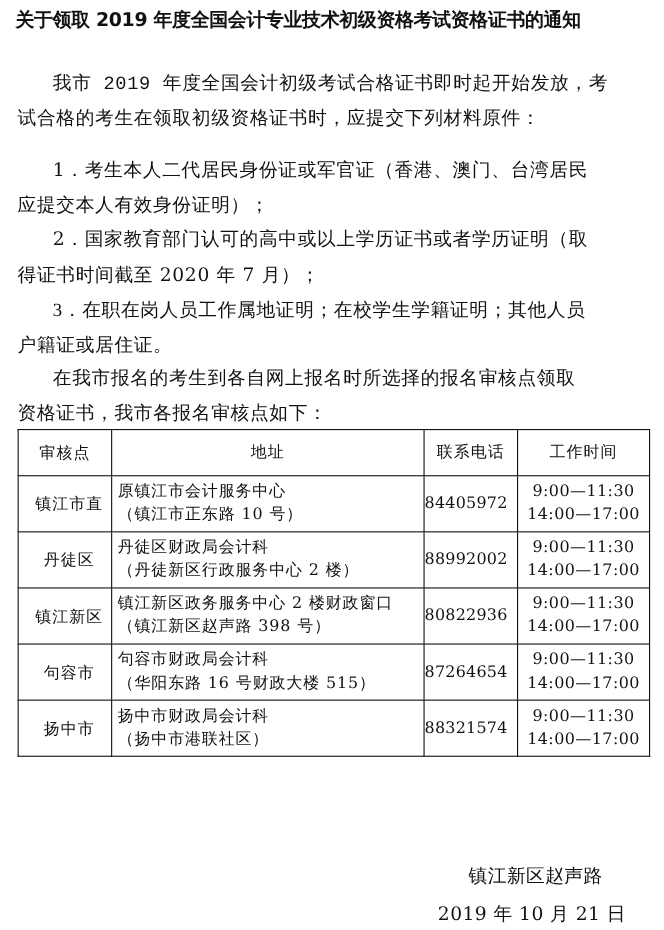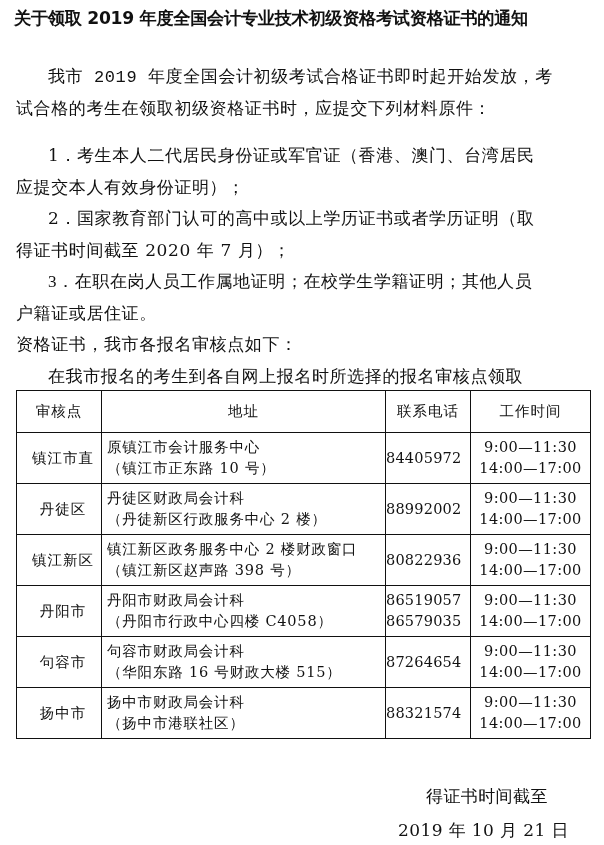--- a/index.html
+++ b/index.html
@@ -90,22 +90,22 @@
     <span class="line indent">2．国家教育部门认可的高中或以上学历证书或者学历证明（取</span>
     <span class="line">得证书时间截至 2020 年 7 月）；</span>
   </div>
 
   <div class="para" style="top:266px;font-family:Liberation Serif, serif;">
     <span class="line indent">3．在职在岗人员工作属地证明；在校学生学籍证明；其他人员</span>
     <span class="line">户籍证或居住证。</span>
   </div>
 
   <div class="para" style="top:329px;">
+    <span class="line indent">在我市报名的考生到各自网上报名时所选择的报名审核点领取</span>
     <span class="line">资格证书，我市各报名审核点如下：</span>
-    <span class="line indent">在我市报名的考生到各自网上报名时所选择的报名审核点领取</span>
   </div>
 
   <table class="points">
     <thead>
       <tr>
         <th class="c-site">审核点</th>
         <th class="c-addr">地址</th>
         <th class="c-tel">联系电话</th>
         <th class="c-time">工作时间</th>
       </tr>
@@ -147,35 +147,20 @@
         </td>
         <td class="c-tel">
           <span class="cell-line">80822936</span>
         </td>
         <td class="c-time">
           <span class="cell-line">9:00—11:30</span>
           <span class="cell-line">14:00—17:00</span>
         </td>
       </tr>
       <tr>
-        <td class="c-site">丹阳市</td>
-        <td class="c-addr">
-          <span class="cell-line">丹阳市财政局会计科</span>
-          <span class="cell-line">（丹阳市行政中心四楼 C4058）</span>
-        </td>
-        <td class="c-tel">
-          <span class="cell-line">86519057</span>
-          <span class="cell-line">86579035</span>
-        </td>
-        <td class="c-time">
-          <span class="cell-line">9:00—11:30</span>
-          <span class="cell-line">14:00—17:00</span>
-        </td>
-      </tr>
-      <tr>
         <td class="c-site">句容市</td>
         <td class="c-addr">
           <span class="cell-line">句容市财政局会计科</span>
           <span class="cell-line">（华阳东路 16 号财政大楼 515）</span>
         </td>
         <td class="c-tel">
           <span class="cell-line">87264654</span>
         </td>
         <td class="c-time">
           <span class="cell-line">9:00—11:30</span>
@@ -192,16 +177,16 @@
           <span class="cell-line">88321574</span>
         </td>
         <td class="c-time">
           <span class="cell-line">9:00—11:30</span>
           <span class="cell-line">14:00—17:00</span>
         </td>
       </tr>
     </tbody>
   </table>
 
-  <div class="sign" style="left:426px; top:785px;">得证书时间截至</div>
+  <div class="sign" style="left:426px; top:785px;">镇江新区赵声路</div>
   <div class="sign" style="left:398px; top:819px;">2019 年 10 月 21 日</div>
 
 </div>
 
 </body></html>

